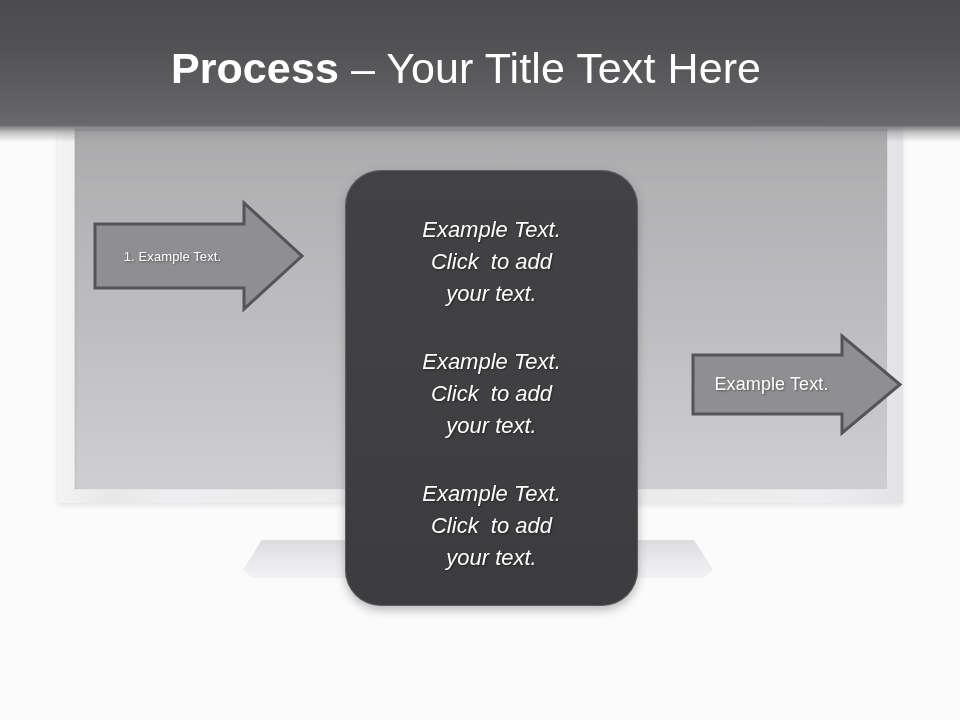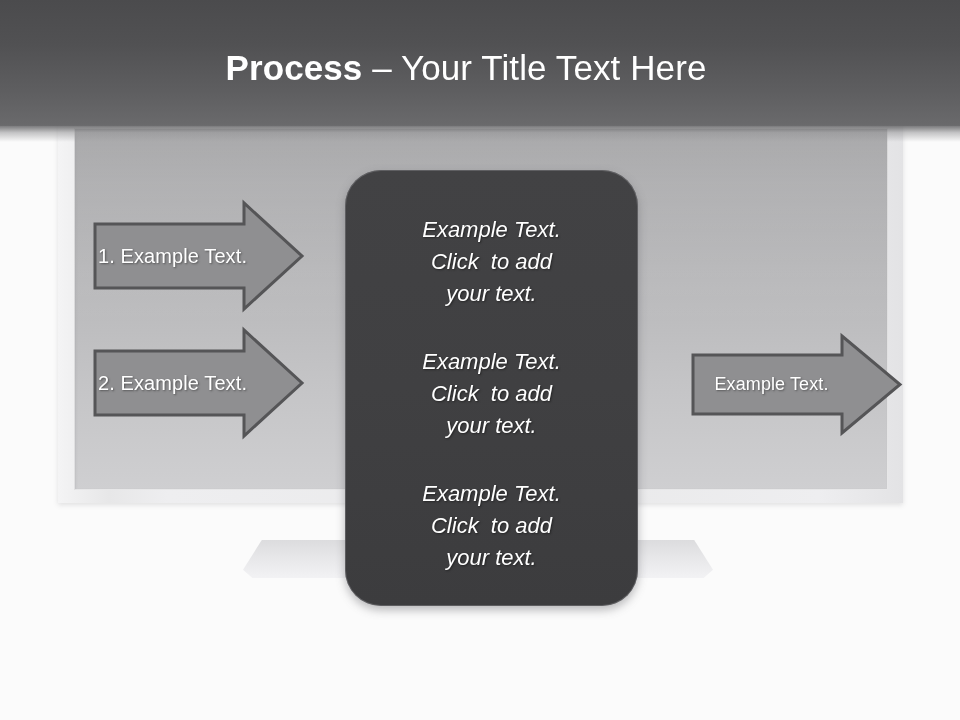--- a/index.html
+++ b/index.html
@@ -41,21 +41,21 @@
     width: 960px;
     height: 17px;
     background: linear-gradient(to bottom, rgba(106,106,108,0.95) 0%, rgba(150,150,152,0.55) 45%, rgba(175,175,177,0.0) 100%);
   }
   .title-text {
     position: absolute;
     left: 0;
     top: 46px;
     width: 932px;
     text-align: center;
-    font-size: 35px;
+    font-size: 43px;
     line-height: 44px;
     color: #ffffff;
     letter-spacing: 0.1px;
     white-space: nowrap;
   }
   .title-text .bold { font-weight: bold; }
   .title-text .normal { font-weight: normal; }
 
   
   .monitor-outer {
@@ -117,21 +117,21 @@
     left: 0;
     top: 0;
     width: 100%;
     height: 100%;
     display: flex;
     align-items: center;
     justify-content: center;
     padding-right: 52px;
     box-sizing: border-box;
     color: #ffffff;
-    font-size: 20px;
+    font-size: 13px;
     letter-spacing: 0.1px;
     text-shadow: 1px 1px 2px rgba(40,40,40,0.55);
     white-space: nowrap;
     pointer-events: none;
   }
   .arrow-1 { left: 92px; top: 200px;  width: 213px; height: 112px; }
   .arrow-2 { left: 92px; top: 327px;  width: 213px; height: 112px; }
   .arrow-3 { left: 92px; top: 451px;  width: 213px; height: 112px; }
   .arrow-out { left: 690px; top: 333px; width: 213px; height: 103px; }
   .arrow-out .arrow-label { font-size: 18px; padding-right: 50px; }
@@ -182,26 +182,20 @@
   <div class="monitor-neck"></div>
   <div class="monitor-base"></div>
 
   <div class="arrow arrow-1">
     <svg width="213" height="112" viewBox="0 0 213 112">
       <polygon points="3,24 152,24 152,3 210,56 152,109 152,88 3,88" fill="#8f8f91" stroke="#555557" stroke-width="3" stroke-linejoin="miter"></polygon>
     </svg>
     <div class="arrow-label">1. Example Text.</div>
   </div>
 
-  <div class="arrow arrow-2">
-    <svg width="213" height="112" viewBox="0 0 213 112">
-      <polygon points="3,24 152,24 152,3 210,56 152,109 152,88 3,88" fill="#8f8f91" stroke="#555557" stroke-width="3" stroke-linejoin="miter"></polygon>
-    </svg>
-    <div class="arrow-label">2. Example Text.</div>
-  </div>
 
 
   <div class="arrow arrow-out">
     <svg width="213" height="103" viewBox="0 0 213 103">
       <polygon points="3,22 152,22 152,3 210,51.5 152,100 152,81 3,81" fill="#8f8f91" stroke="#555557" stroke-width="3" stroke-linejoin="miter"></polygon>
     </svg>
     <div class="arrow-label">Example Text.</div>
   </div>
 
   <div class="center-panel">

